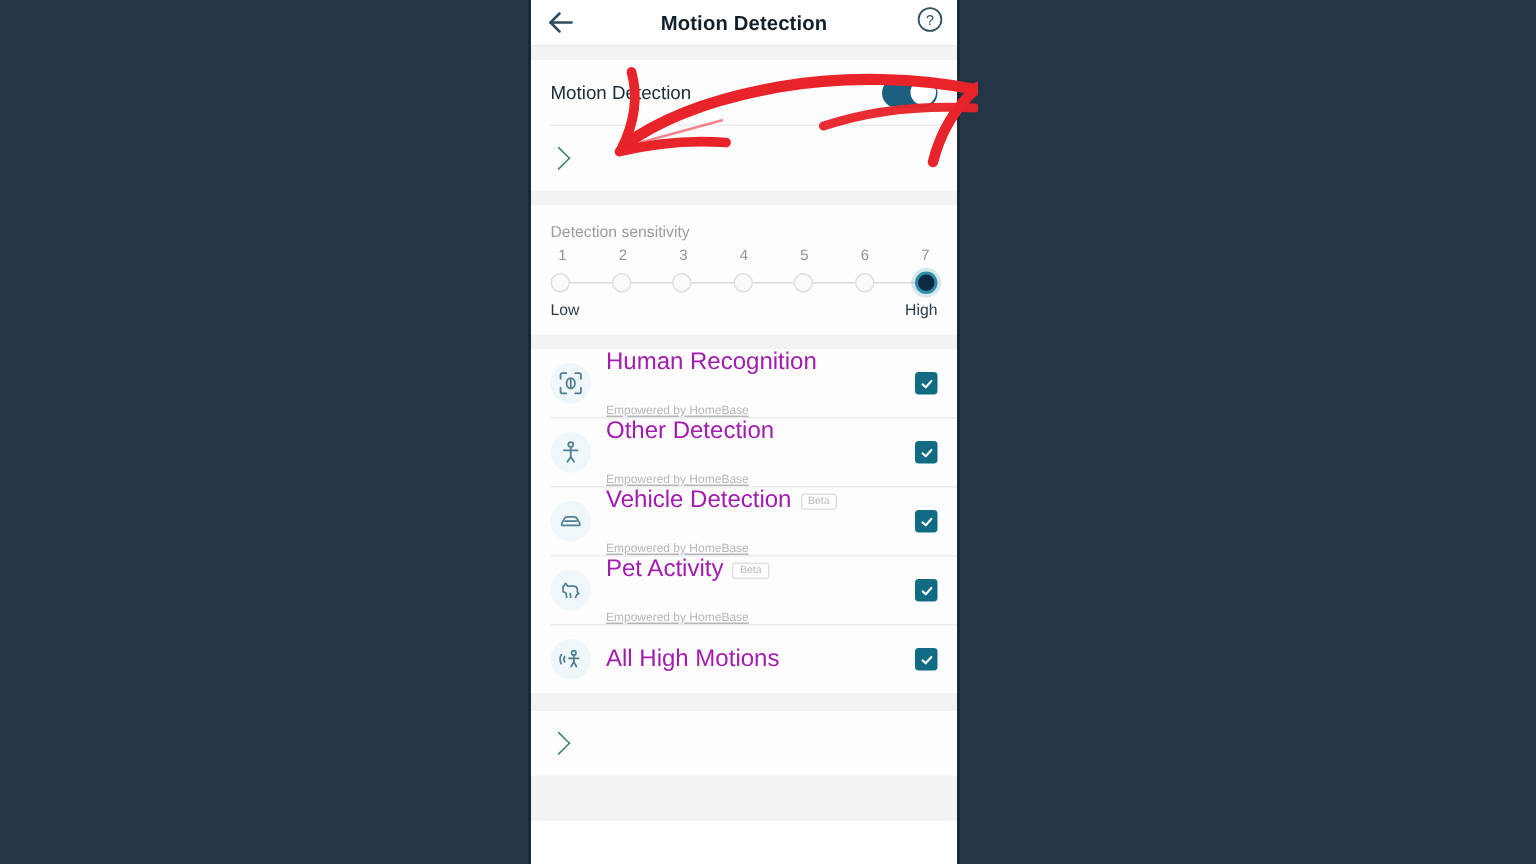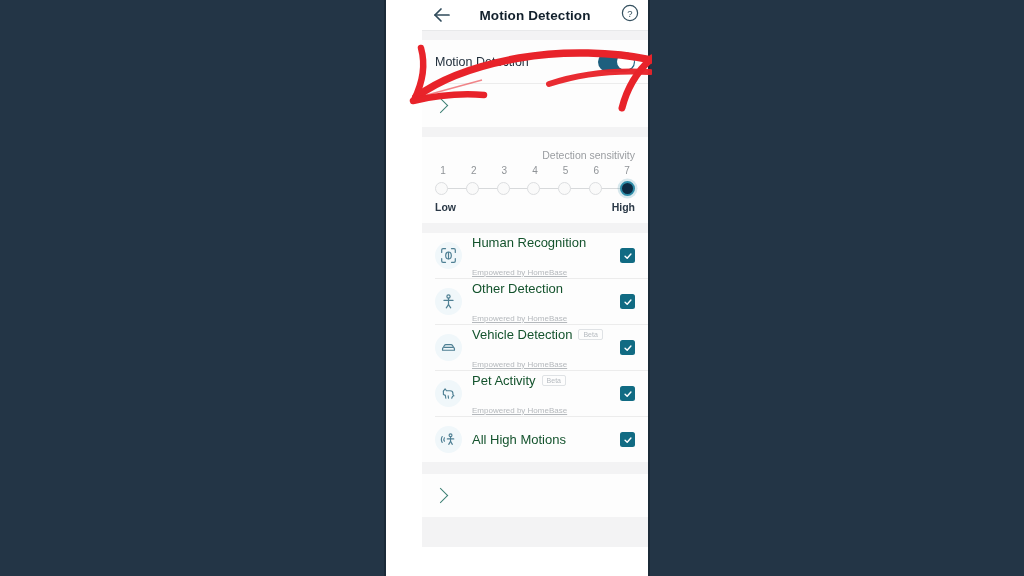--- a/index.html
+++ b/index.html
@@ -15,30 +15,29 @@
     position: relative;
   }
   #stage {
     position: absolute;
     inset: 0;
     background: #233546;
   }
   
   #phone {
     position: absolute;
-    left: 384px;
+    left: 352px;
     top: 0;
-    width: 266px;
+    width: 288px;
     height: 576px;
     background: #ffffff;
     overflow: hidden;
     border-left: 2px solid #1b2a38;
     border-right: 2px solid #1b2a38;
     box-sizing: border-box;
-    padding-left: 36px;
   }
   
   .header {
     position: relative;
     height: 30px;
     background: #ffffff;
     display: flex;
     align-items: center;
     padding: 0 10px;
     box-sizing: border-box;
@@ -119,21 +118,20 @@
     border-right: 1.6px solid #3c7f73;
     transform: rotate(45deg);
     flex: none;
     margin-right: 2px;
   }
   
   .section-title {
     font-size: 10.5px;
     color: #9a9da1;
     padding: 12px 13px 4px 13px;
-    text-align: right;
   }
   .slider-wrap {
     padding: 0 13px 10px 13px;
   }
   .slider-nums {
     display: flex;
     justify-content: space-between;
     margin-bottom: 3px;
   }
   .slider-nums span {
@@ -175,21 +173,20 @@
     box-shadow: 0 0 0 2.5px rgba(45,140,168,.18);
   }
   .slider-ends {
     display: flex;
     justify-content: space-between;
     margin-top: 4px;
   }
   .slider-ends span {
     font-size: 10.5px;
     color: #2b3947;
-    font-weight: bold;
   }
   
   .det-row {
     display: flex;
     align-items: center;
     padding: 0 13px;
     height: 45px;
     box-sizing: border-box;
   }
   .det-icon {
@@ -202,22 +199,22 @@
     flex: none;
     margin-right: 10px;
   }
   .det-text { flex: 1; min-width: 0; }
   .det-title-line {
     display: flex;
     align-items: center;
     gap: 6px;
   }
   .det-title {
-    font-size: 13px;
-    color: #14532d;
+    font-size: 16px;
+    color: #a21caf;
   }
   .beta {
     font-size: 7px;
     color: #b6bbc0;
     border: 1px solid #dfe2e5;
     border-radius: 2px;
     padding: 1px 4px;
     line-height: 1;
   }
   .det-sub {

